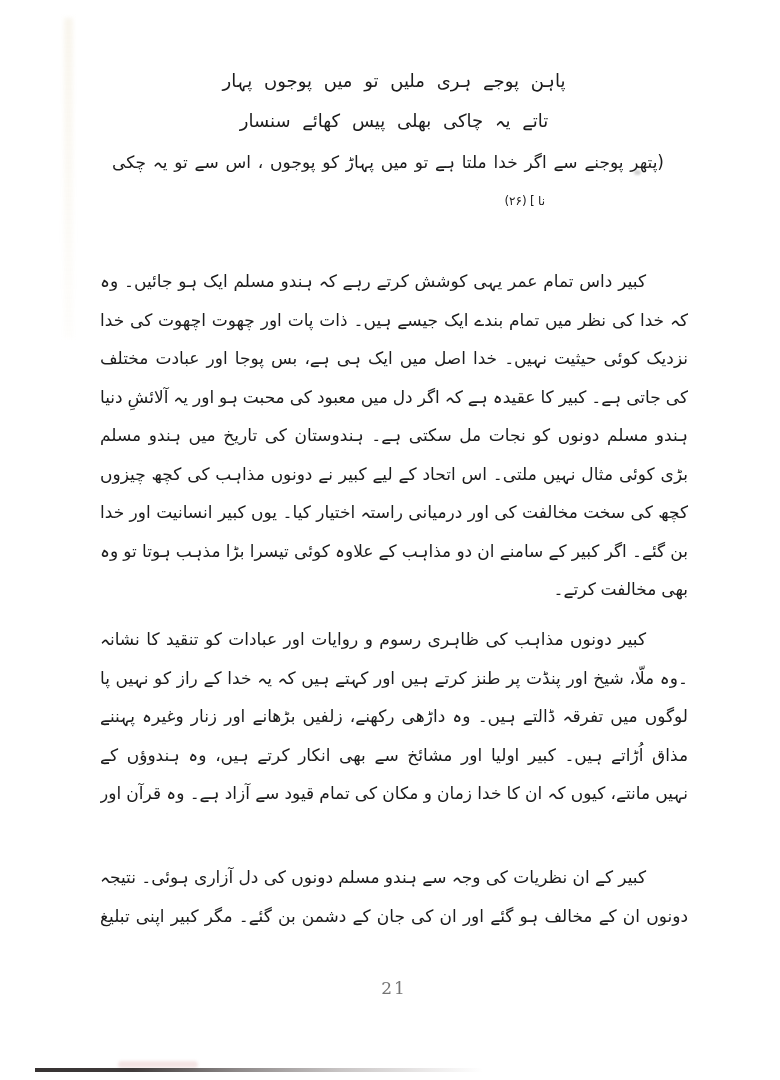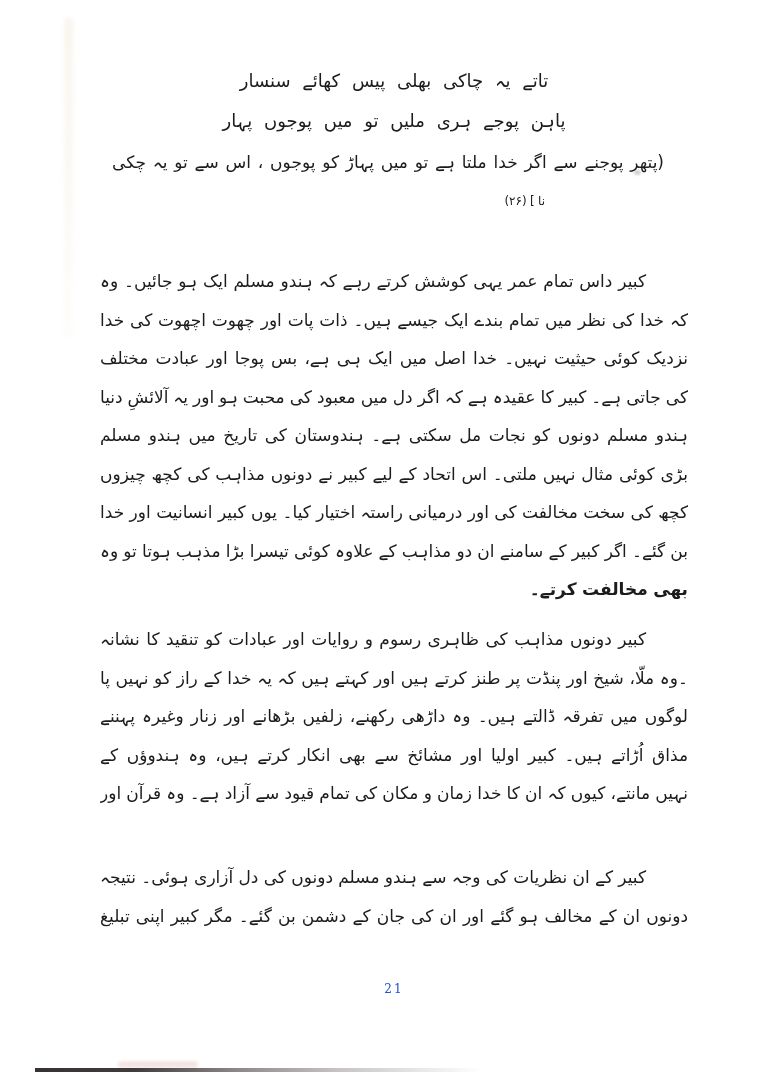--- a/index.html
+++ b/index.html
@@ -19,21 +19,21 @@
     font-size:17px;
     overflow:hidden;
     text-align:justify;
     -moz-text-align-last:justify;
     text-align-last:justify;
     text-justify:inter-word;
     letter-spacing:0.1px;
     word-spacing:-0.5px;
     white-space:normal;
   }
-  .tline.short{text-align-last:right;font-weight:bold;}
+  .tline.short{text-align-last:right;}
   .tline.findent{padding-right:42px;}
 
   
   .poem{top:61px;}
   .poem .tline{
     height:40px;line-height:40px;font-size:18px;
     text-align:center;text-align-last:center;
     word-spacing:6px;
   }
 
@@ -48,21 +48,21 @@
   .para1{top:262px;}
   .para2{top:620px;}
   .para3{top:858px;}
 
   .footer{
     top:978px;
     text-align:center;direction:ltr;
   }
   .footer .pagenum{
     font-family:"DejaVu Serif", serif;
-    font-size:12px;color:#1d4ed8;
+    font-size:17px;color:#737373;
     letter-spacing:2px;
   }
 
   
   .scan-streak{
     position:absolute;left:64px;top:18px;width:9px;height:320px;
     background:linear-gradient(to bottom, rgba(238,228,205,0.35), rgba(238,228,205,0.08));
     filter:blur(2px);
     pointer-events:none;
   }
@@ -88,22 +88,22 @@
 </style>
 </head>
 <body>
 
 <div class="page">
 
   <div class="scan-streak"></div>
   <div class="scan-dot"></div>
 
   <div class="col poem">
+    <div class="tline">پاہن پوجے ہری ملیں تو میں پوجوں پہار</div>
     <div class="tline">تاتے یہ چاکی بھلی پیس کھائے سنسار</div>
-    <div class="tline">پاہن پوجے ہری ملیں تو میں پوجوں پہار</div>
   </div>
 
   <div class="col gloss">
     <div class="tline">(پتھر پوجنے سے اگر خدا ملتا ہے تو میں پہاڑ کو پوجوں ، اس سے تو یہ چکی اچھی</div>
     <div class="tline ref">نا ] (۲۶)</div>
   </div>
 
   <div class="col para1">
     <div class="tline findent">کبیر داس تمام عمر یہی کوشش کرتے رہے کہ ہندو مسلم ایک ہو جائیں۔ وہ کہتے رہے</div>
     <div class="tline">کہ خدا کی نظر میں تمام بندے ایک جیسے ہیں۔ ذات پات اور چھوت اچھوت کی خدا کے</div>

